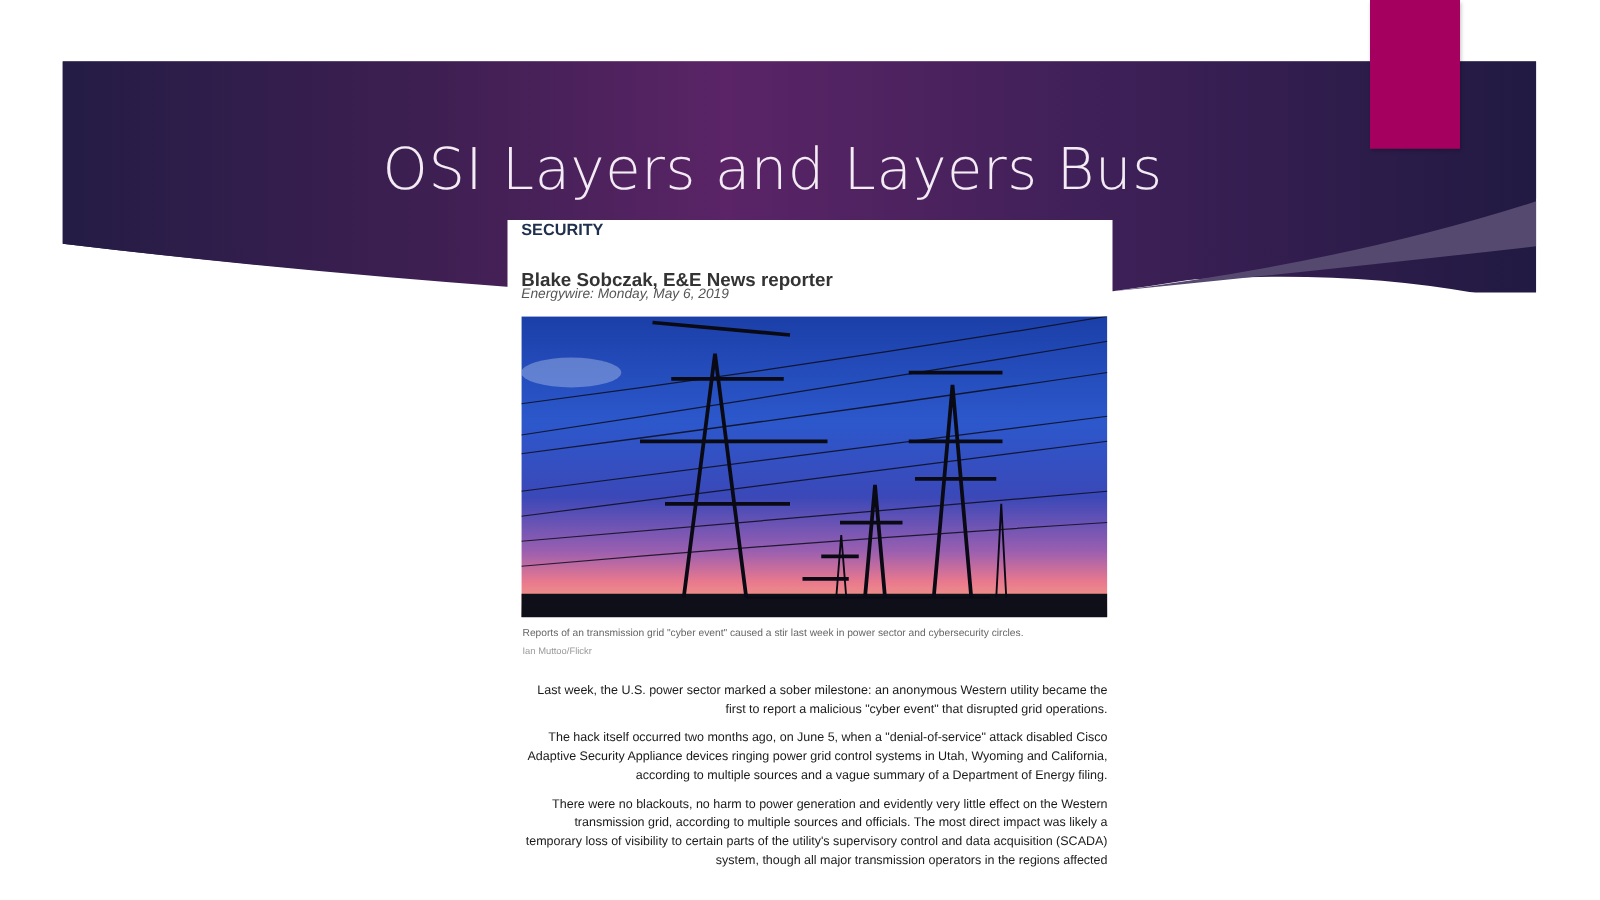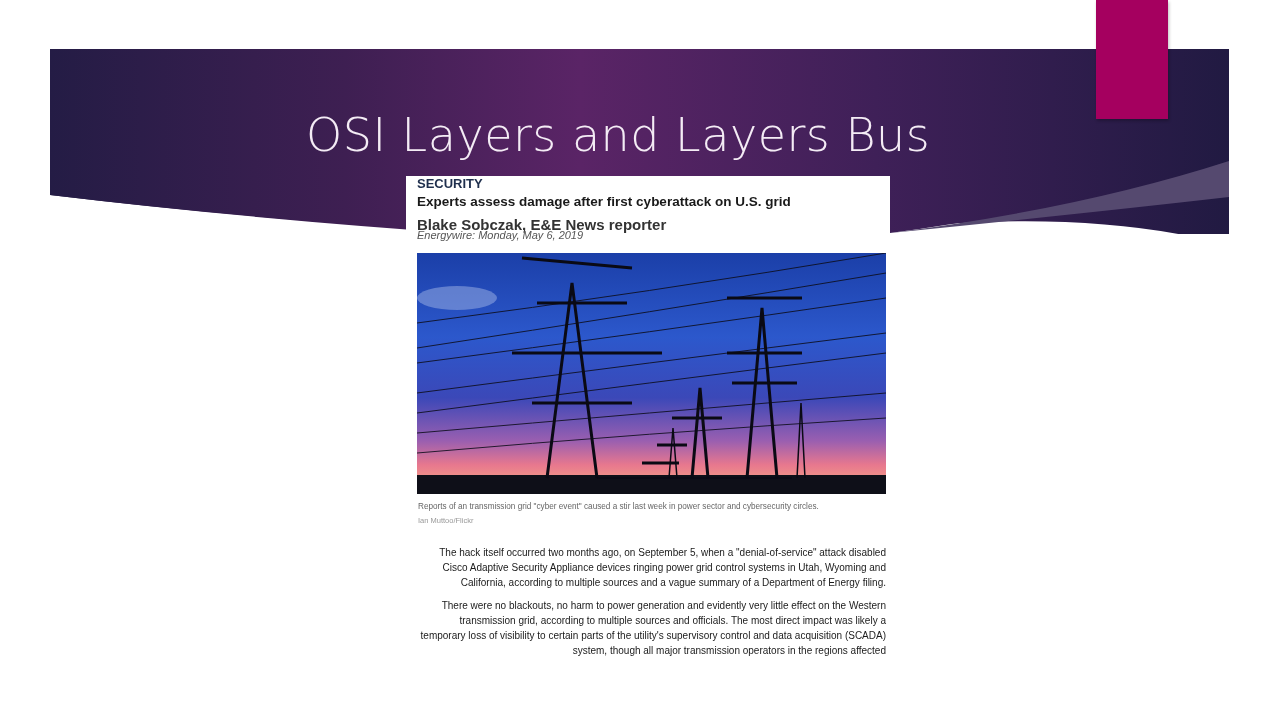--- a/index.html
+++ b/index.html
@@ -39,21 +39,20 @@
     <path d="M840 184 Q1030 165 1179 148 L1179 112 Q1030 160 840 184 Z" fill="#55496f"></path>
   </svg>
 </div>
 
 <div class="accent-bar"></div>
 
 <div class="slide-title">OSI Layers and Layers Bus</div>
 
 <div class="article">
   <div class="a-section">SECURITY</div>
-  <div class="a-headline">Experts assess damage after first cyberattack on U.S. grid</div>
   <div class="a-byline">Blake Sobczak, E&amp;E News reporter</div>
   <div class="a-dateline">Energywire: Monday, May 6, 2019</div>
 
   <div class="a-photo">
     <svg width="469" height="241" viewBox="0 0 469 241">
       <defs>
         <linearGradient id="sky" x1="0" y1="0" x2="0" y2="1">
           <stop offset="0" stop-color="#1b3fa8"></stop>
           <stop offset="0.35" stop-color="#2c58cc"></stop>
           <stop offset="0.6" stop-color="#3b48b8"></stop>
@@ -94,16 +93,17 @@
         <path d="M380 225 L384 150 L388 225"></path>
         <path d="M252 225 L256 175 L260 225"></path>
       </g>
     </svg>
   </div>
 
   <div class="a-caption">Reports of an transmission grid "cyber event" caused a stir last week in power sector and cybersecurity circles.</div>
   <div class="a-credit">Ian Muttoo/Flickr</div>
 
   <div class="a-body">
-    <p>The hack itself occurred two months ago, on September 5, when a "denial-of-service" attack disabled Cisco Adaptive Security Appliance devices ringing power grid control systems in Utah, Wyoming and California, according to multiple sources and a vague summary of a Department of Energy filing.</p>
+    <p>Last week, the U.S. power sector marked a sober milestone: an anonymous Western utility became the first to report a malicious "cyber event" that disrupted grid operations.</p>
+    <p>The hack itself occurred two months ago, on June 5, when a "denial-of-service" attack disabled Cisco Adaptive Security Appliance devices ringing power grid control systems in Utah, Wyoming and California, according to multiple sources and a vague summary of a Department of Energy filing.</p>
     <p>There were no blackouts, no harm to power generation and evidently very little effect on the Western transmission grid, according to multiple sources and officials. The most direct impact was likely a temporary loss of visibility to certain parts of the utility's supervisory control and data acquisition (SCADA) system, though all major transmission operators in the regions affected</p>
   </div>
 </div>
 
 </body></html>

